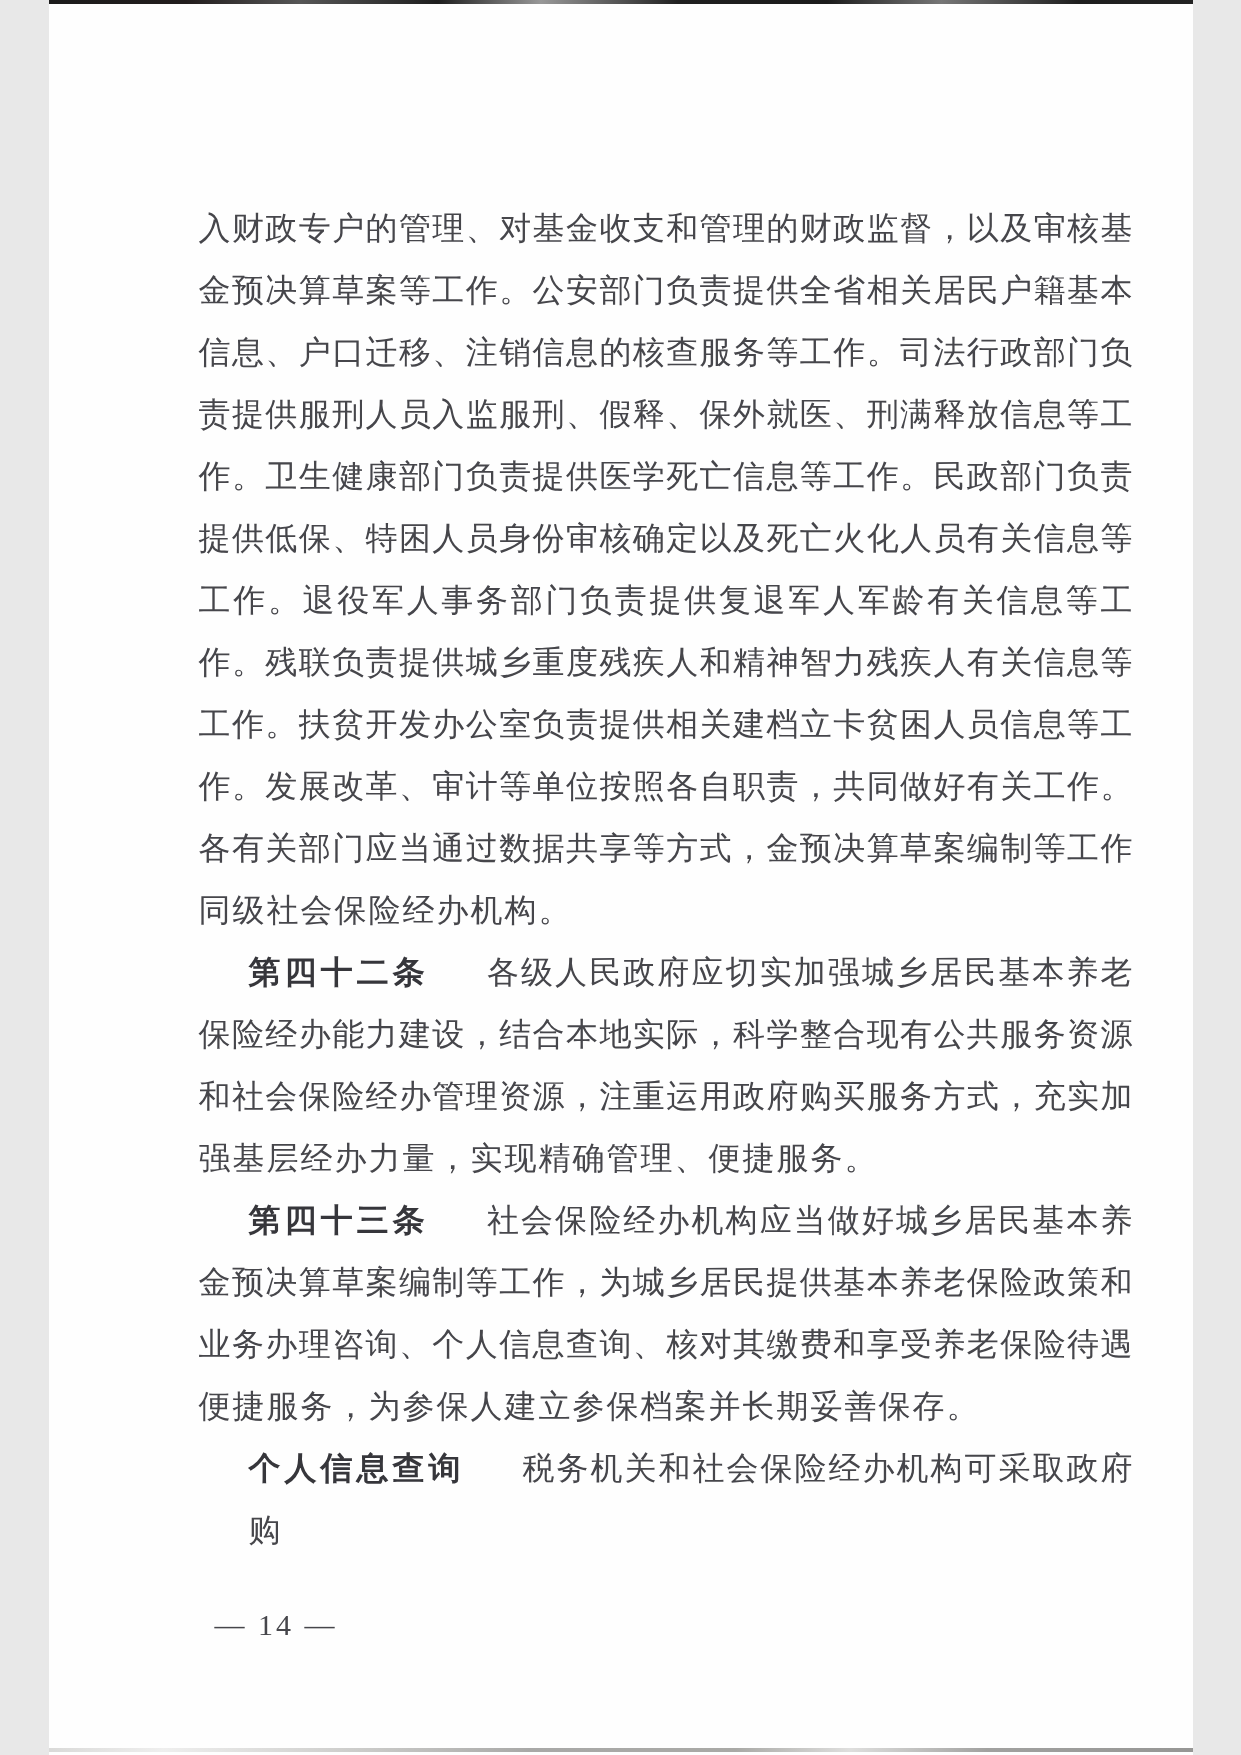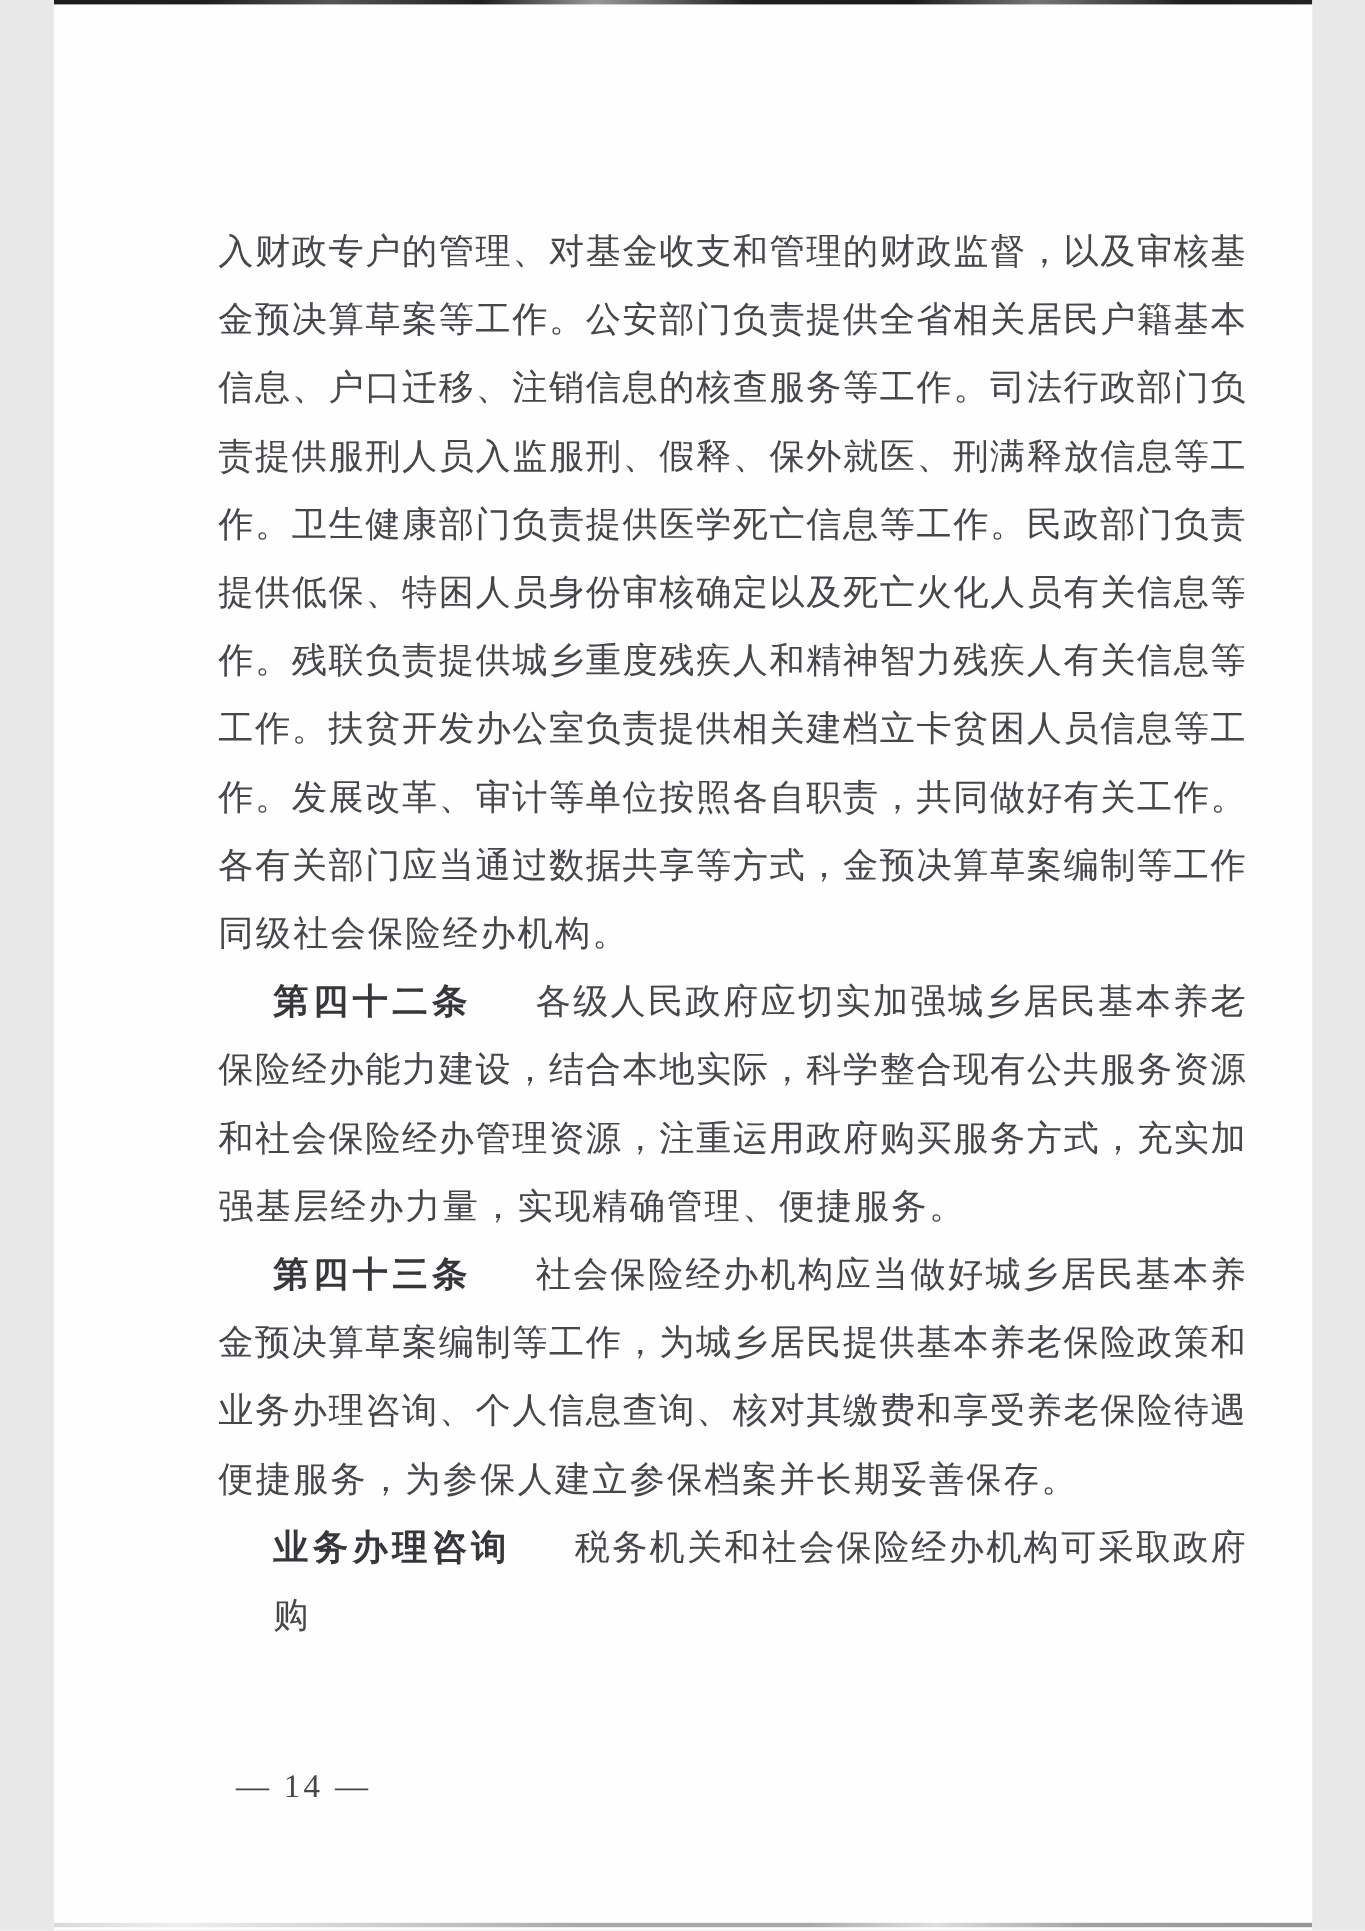--- a/index.html
+++ b/index.html
@@ -84,32 +84,33 @@
 <div class="page">
   <div class="scan-edge-top"></div>
 
   <div class="doc-body">
       <div class="line fill"><span>入财政专户的管理、对基金收支和管理的财政监督，以及审核基</span></div>
       <div class="line fill"><span>金预决算草案等工作。公安部门负责提供全省相关居民户籍基本</span></div>
       <div class="line fill"><span>信息、户口迁移、注销信息的核查服务等工作。司法行政部门负</span></div>
       <div class="line fill"><span>责提供服刑人员入监服刑、假释、保外就医、刑满释放信息等工</span></div>
       <div class="line fill"><span>作。卫生健康部门负责提供医学死亡信息等工作。民政部门负责</span></div>
       <div class="line fill"><span>提供低保、特困人员身份审核确定以及死亡火化人员有关信息等</span></div>
+      <div class="line fill"><span>工作。退役军人事务部门负责提供复退军人军龄有关信息等工</span></div>
       <div class="line fill"><span>作。残联负责提供城乡重度残疾人和精神智力残疾人有关信息等</span></div>
       <div class="line fill"><span>工作。扶贫开发办公室负责提供相关建档立卡贫困人员信息等工</span></div>
       <div class="line fill"><span>作。发展改革、审计等单位按照各自职责，共同做好有关工作。</span></div>
       <div class="line fill"><span>各有关部门应当通过数据共享等方式，金预决算草案编制等工作</span></div>
       <div class="line"><span>同级社会保险经办机构。</span></div>
       <div class="line indent fill"><span class="head">第四十二条</span><span>各级人民政府应切实加强城乡居民基本养老</span></div>
       <div class="line fill"><span>保险经办能力建设，结合本地实际，科学整合现有公共服务资源</span></div>
       <div class="line fill"><span>和社会保险经办管理资源，注重运用政府购买服务方式，充实加</span></div>
       <div class="line"><span>强基层经办力量，实现精确管理、便捷服务。</span></div>
       <div class="line indent fill"><span class="head">第四十三条</span><span>社会保险经办机构应当做好城乡居民基本养</span></div>
       <div class="line fill"><span>金预决算草案编制等工作，为城乡居民提供基本养老保险政策和</span></div>
       <div class="line fill"><span>业务办理咨询、个人信息查询、核对其缴费和享受养老保险待遇</span></div>
       <div class="line"><span>便捷服务，为参保人建立参保档案并长期妥善保存。</span></div>
-      <div class="line indent fill"><span class="head">业务办理咨询</span><span>税务机关和社会保险经办机构可采取政府购</span></div>
+      <div class="line indent fill"><span class="head">个人信息查询</span><span>税务机关和社会保险经办机构可采取政府购</span></div>
     </div>
 
   <div class="footer-page-number">— 14 —</div>
 
   <div class="scan-edge-bottom"></div>
 </div>
 
 </body></html>

